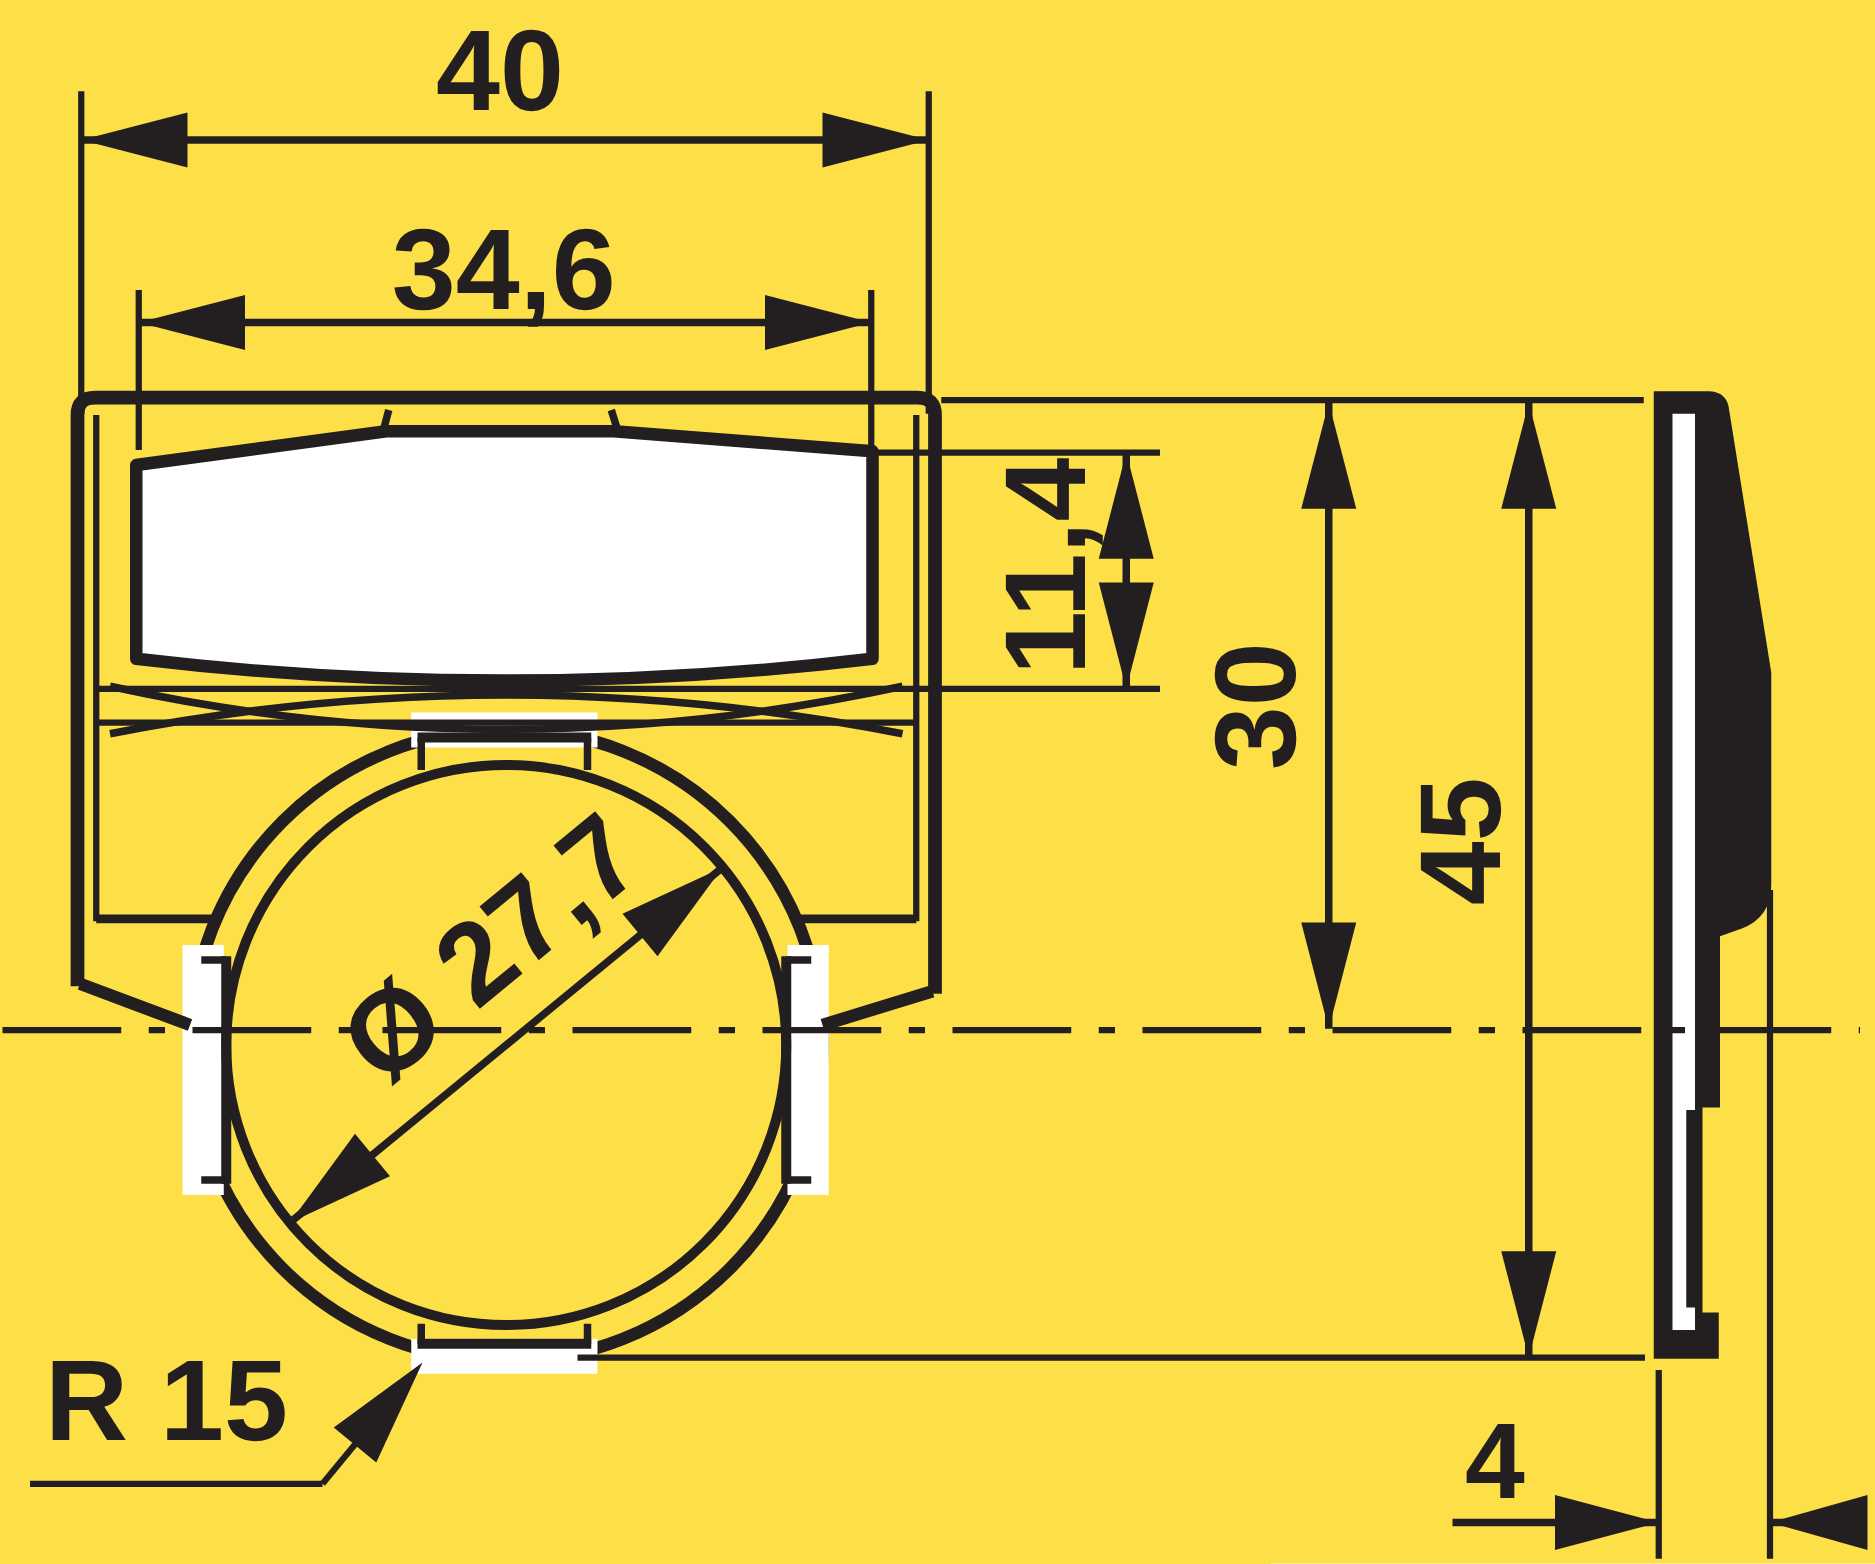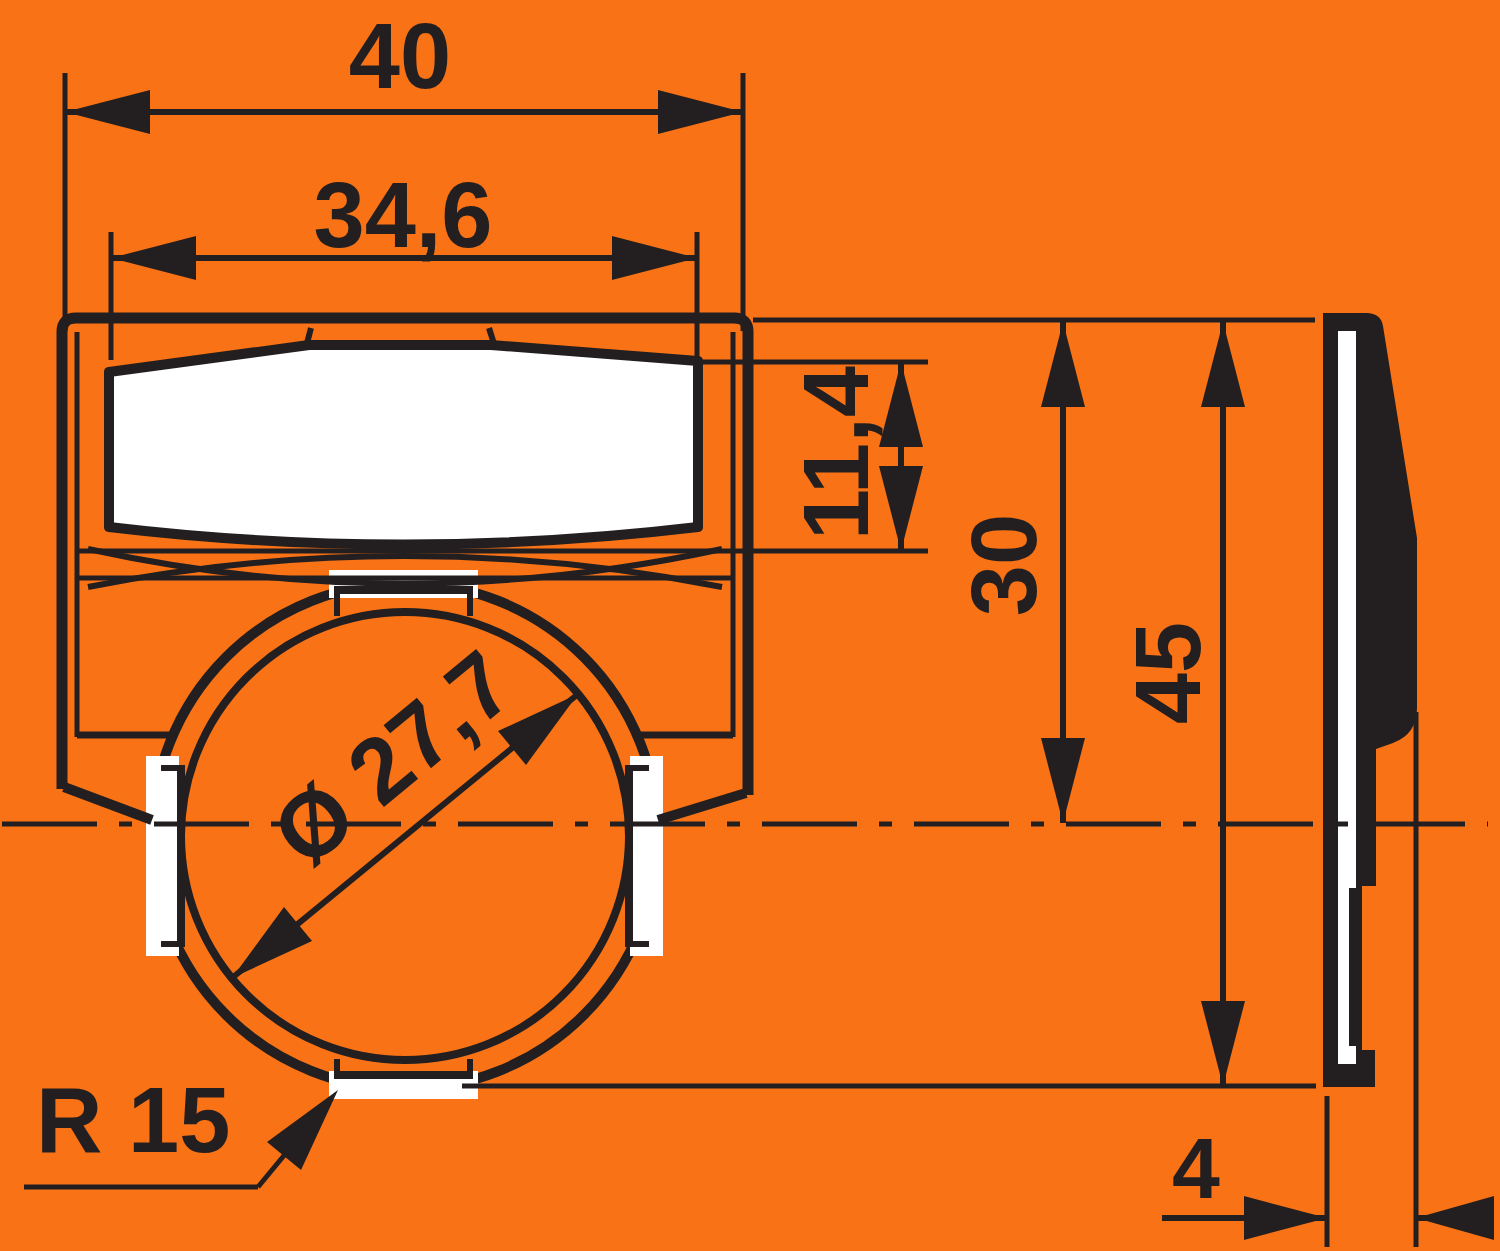--- a/index.html
+++ b/index.html
@@ -1,16 +1,16 @@
 <!DOCTYPE html>
 <html><head>
 <meta charset="utf-8">
 <style>
   html,body{margin:0;padding:0;background:#ffffff;}
-  .stage{width:1500px;height:1251px;background:#f97316;position:relative;overflow:hidden;}
+  .stage{width:1500px;height:1251px;background:#fde047;position:relative;overflow:hidden;}
   svg{display:block;}
   .ln{stroke:#231f20;fill:none;stroke-linecap:butt;}
   .w5{stroke-width:5;}
   .w6{stroke-width:6;}
   .w7{stroke-width:7;}
   .w8{stroke-width:8;}
   .w10{stroke-width:10;}
   .w11{stroke-width:11;}
   .fillb{fill:#231f20;stroke:none;}
   .fillw{fill:#ffffff;stroke:none;}

